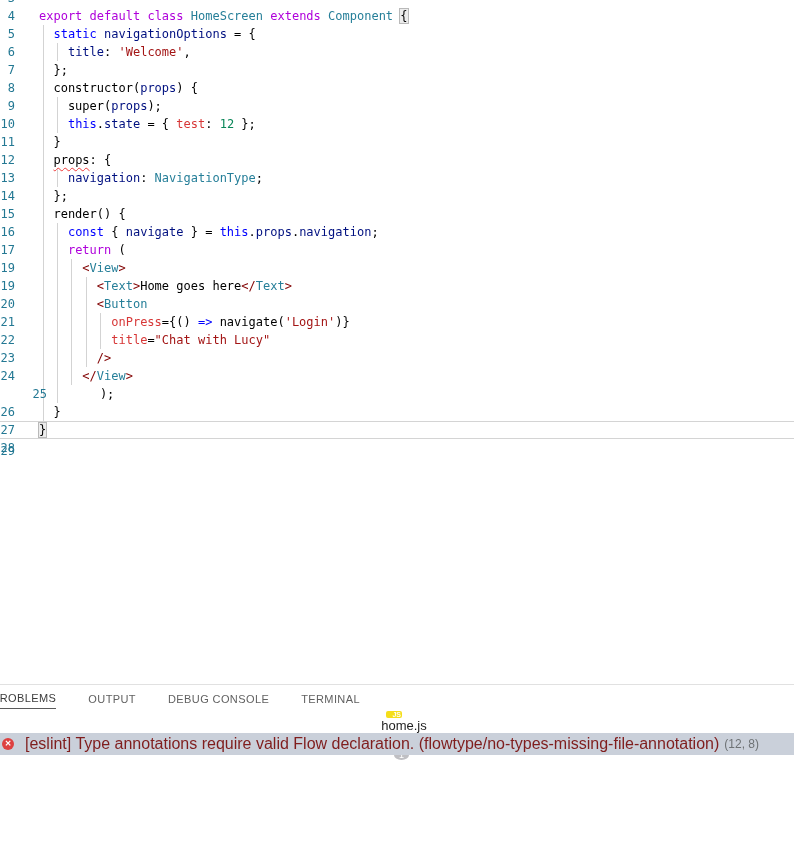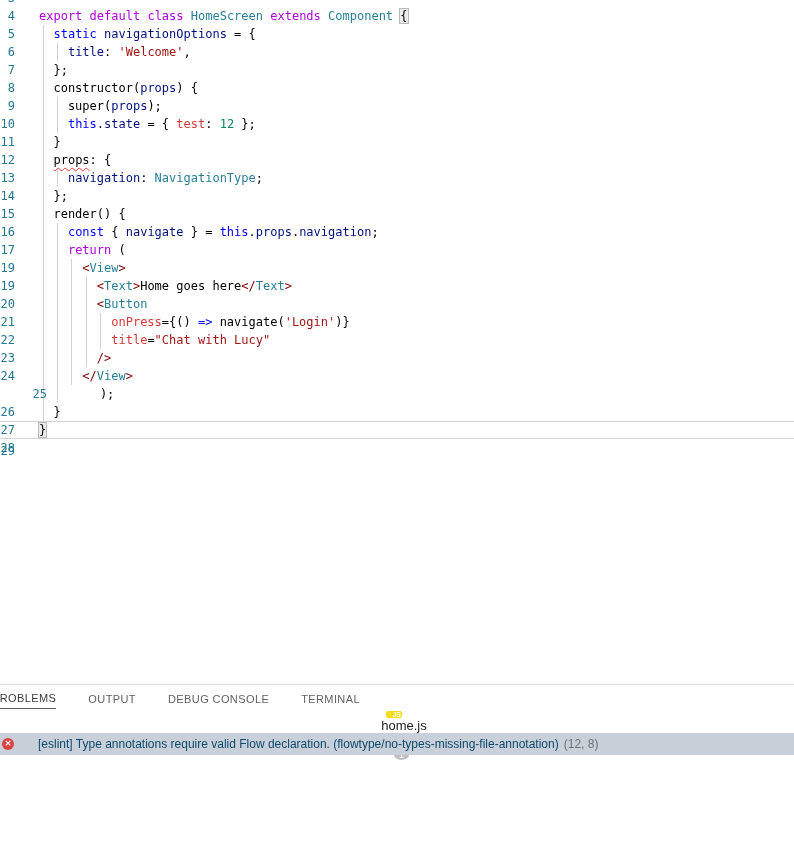--- a/index.html
+++ b/index.html
@@ -39,21 +39,21 @@
            display:flex;align-items:flex-end;justify-content:flex-end;
            font-size:7px;font-weight:bold;color:rgba(255,255,255,.95);padding:0 1px 0 0;box-sizing:border-box;}
   .file-name{margin-left:14px;font-size:13px;color:#1e1e1e;}
   .file-path{margin-left:7px;font-size:15px;color:#9d9d9d;}
   .count-badge{margin-left:9px;width:15px;height:15px;border-radius:50%;background:#bfbfc3;
                color:#fff;font-size:9px;display:flex;align-items:center;justify-content:center;}
 
   .problem-row{position:relative;height:22px;display:flex;align-items:center;background:#cad0da;}
   .err-icon{width:12px;height:12px;margin-left:2px;border-radius:50%;background:#dd4040;color:#fff;
             font-size:8px;font-weight:bold;display:flex;align-items:center;justify-content:center;line-height:12px;}
-  .problem-msg{margin-left:24px;font-size:12px;color:#0c4a6e;white-space:nowrap;}
+  .problem-msg{margin-left:11px;font-size:16px;color:#7f1d1d;white-space:nowrap;}
   .problem-pos{margin-left:5px;font-size:12px;color:#6e7275;white-space:nowrap;}
 </style>
 </head>
 <body>
 
 <div class="screen">
 
   <div class="editor">
     <div id="guides">
         <div class="guide" style="left: 42.6px; top: 25px; height: 396px;"></div>

